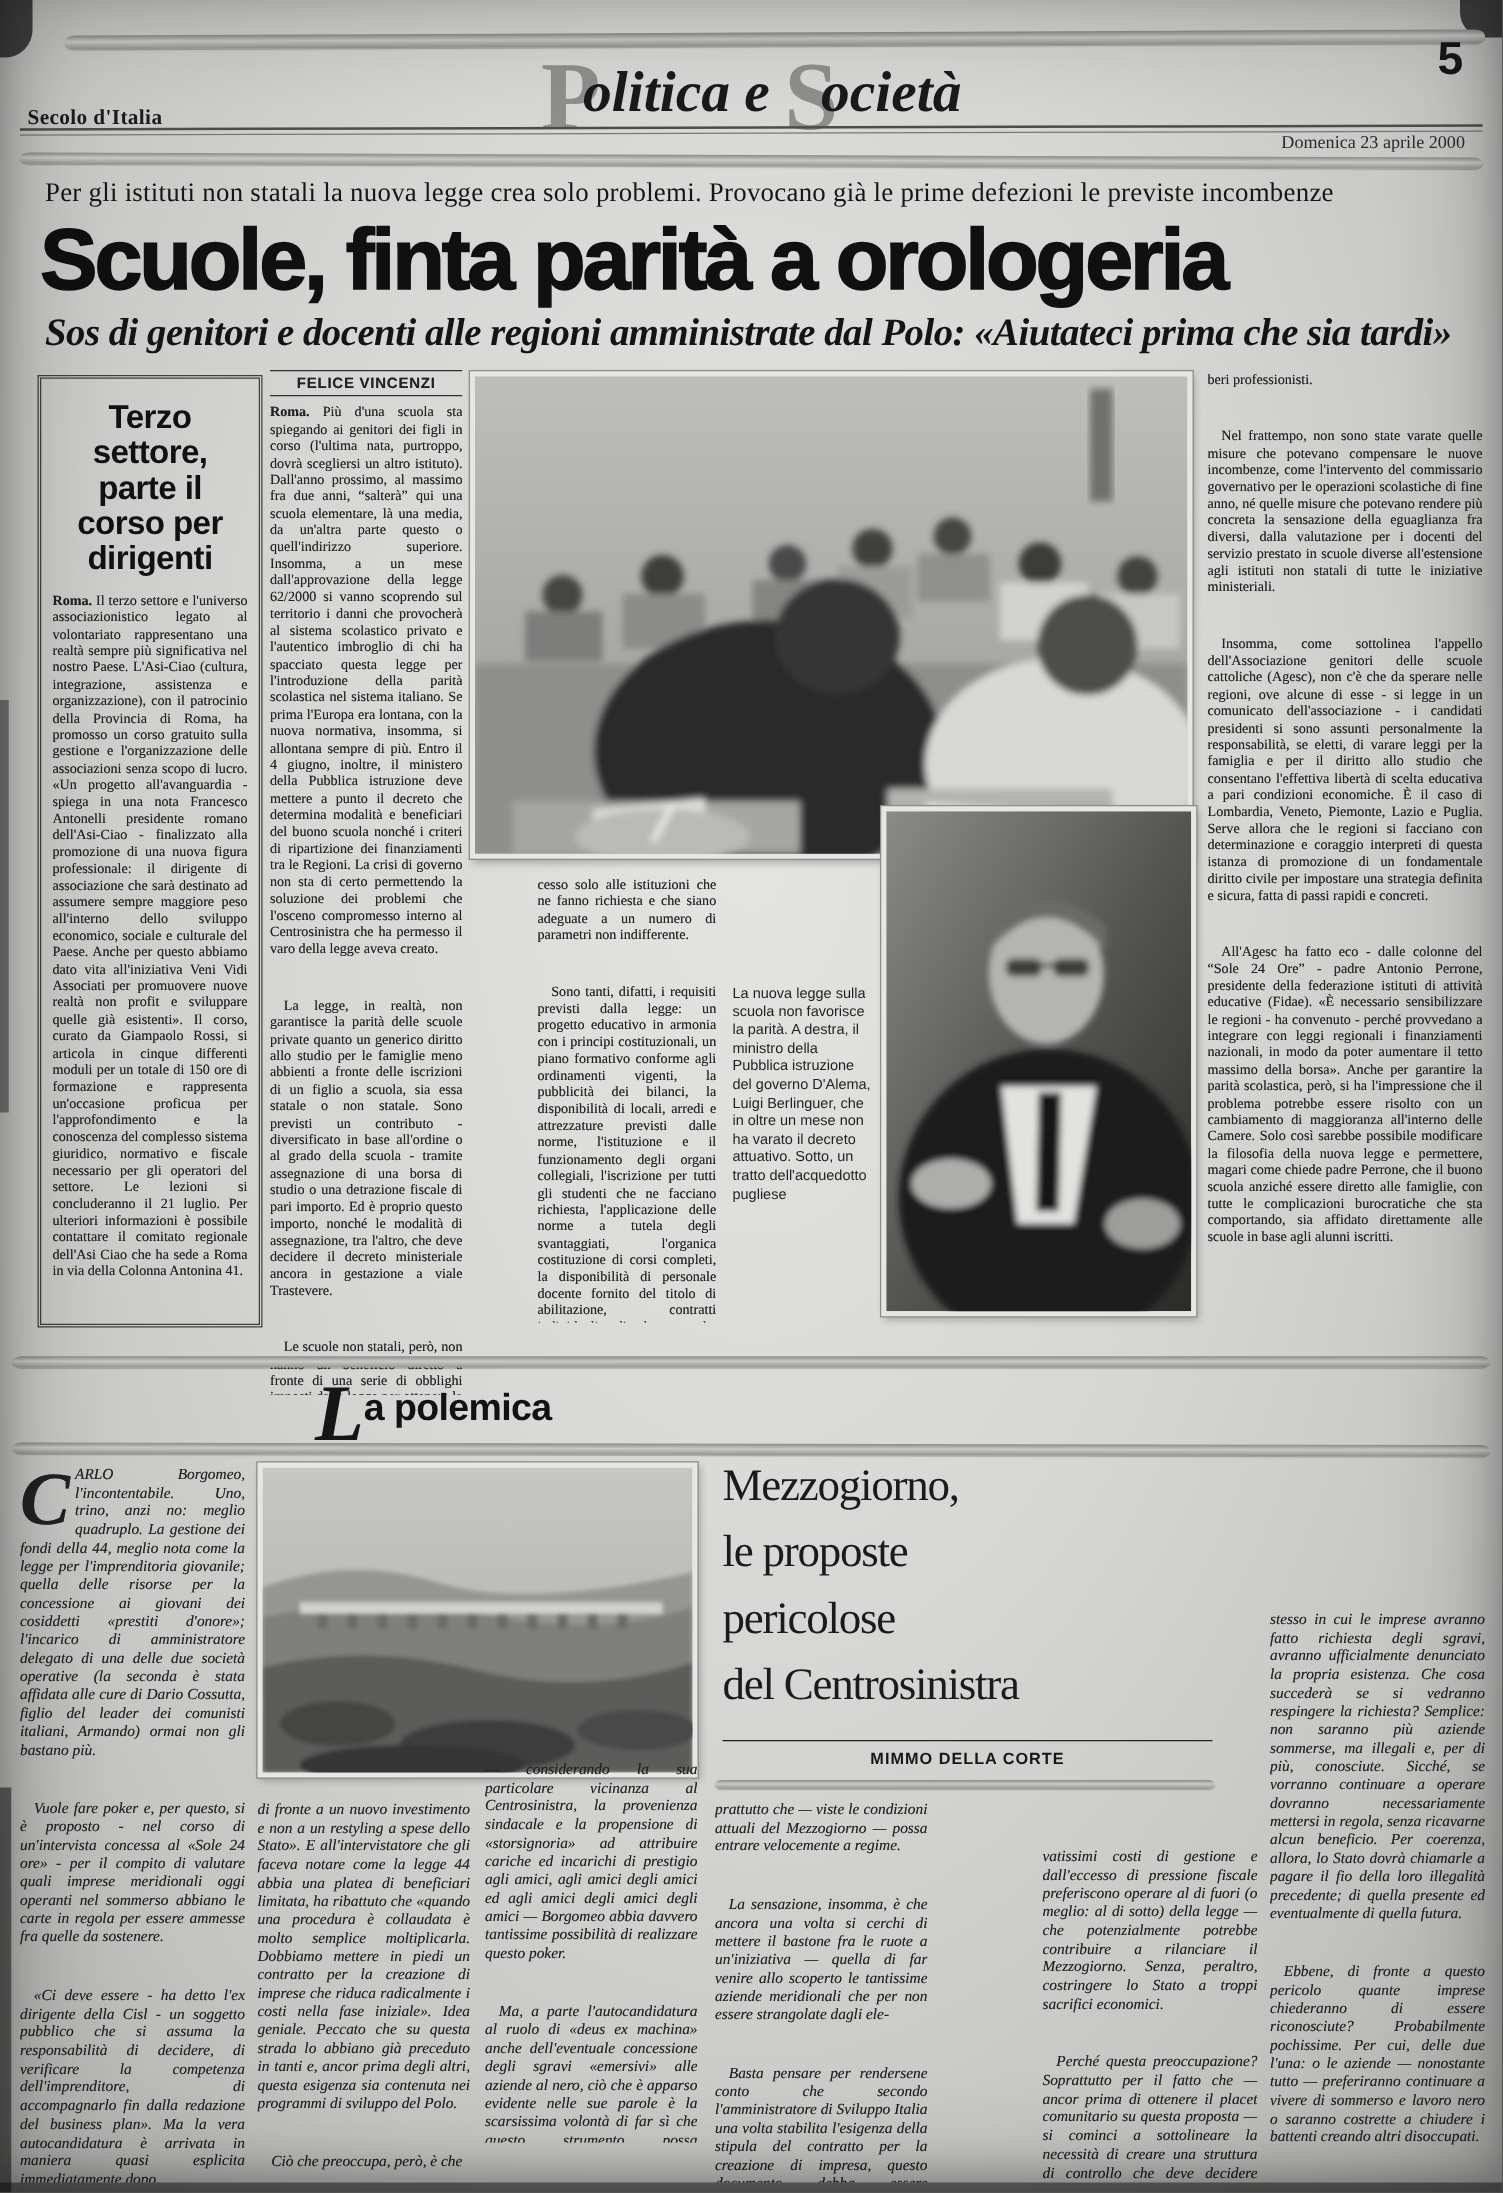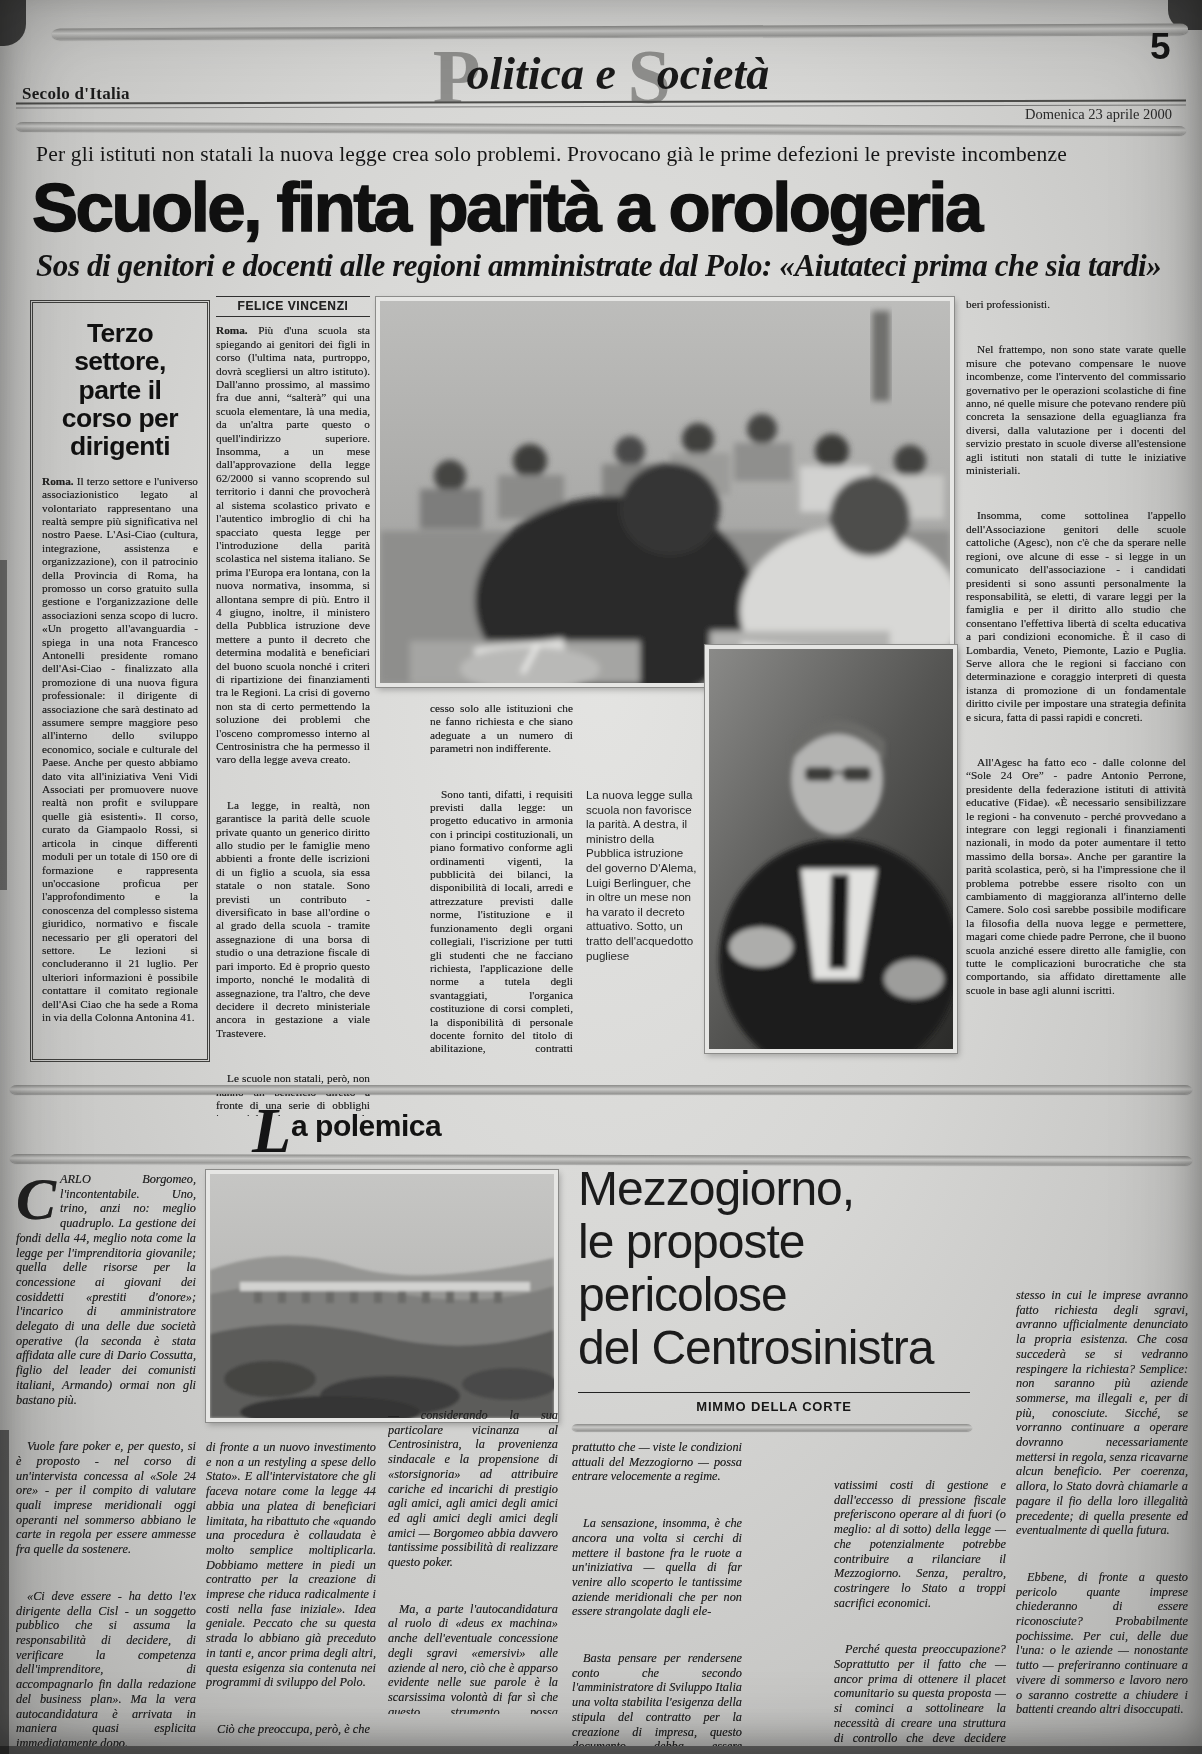--- a/index.html
+++ b/index.html
@@ -50,21 +50,21 @@
   .photo svg{display:block;}
 
   .caption{position:absolute;font-family:"Liberation Sans",sans-serif;font-weight:normal;font-size:11.6px;
     line-height:14.6px;color:#1f1f1f;}
 
   .polemica-label{position:absolute;white-space:nowrap;}
   .polemica-label .script{font-family:"Liberation Serif",serif;font-style:italic;font-weight:bold;font-size:64px;
     color:#151515;vertical-align:-16px;}
   .polemica-label .rest{font-family:"Liberation Sans",sans-serif;font-weight:bold;font-size:30px;letter-spacing:-.5px;color:#121212;}
 
-  .mezzo-headline{position:absolute;font-family:Liberation Sans, sans-serif;font-size:48px;line-height:53px;
+  .mezzo-headline{position:absolute;font-family:Liberation Serif, serif;font-size:36px;line-height:53px;
     letter-spacing:-1px;color:#1b1b1b;}
   .mezzo-byline{position:absolute;text-align:center;font-family:"Liberation Sans",sans-serif;font-weight:bold;
     font-size:13px;letter-spacing:.8px;color:#161616;}
 
   .italcol{font-style:italic;font-size:12.3px;line-height:14.7px;}
   .dropcap{float:left;font-size:60px;line-height:46px;font-style:italic;font-weight:bold;padding:4px 4px 0 0;}
 </style>
 </head>
 <body>
 

